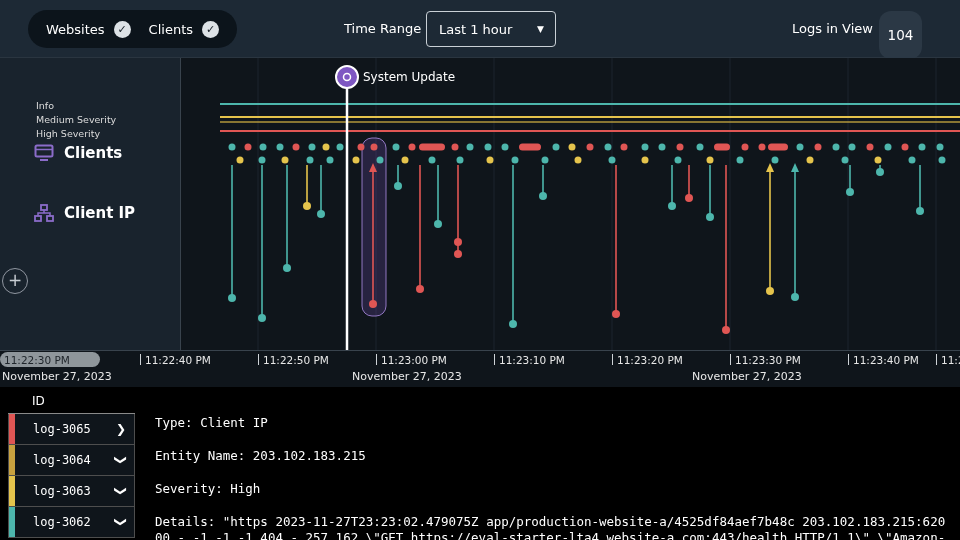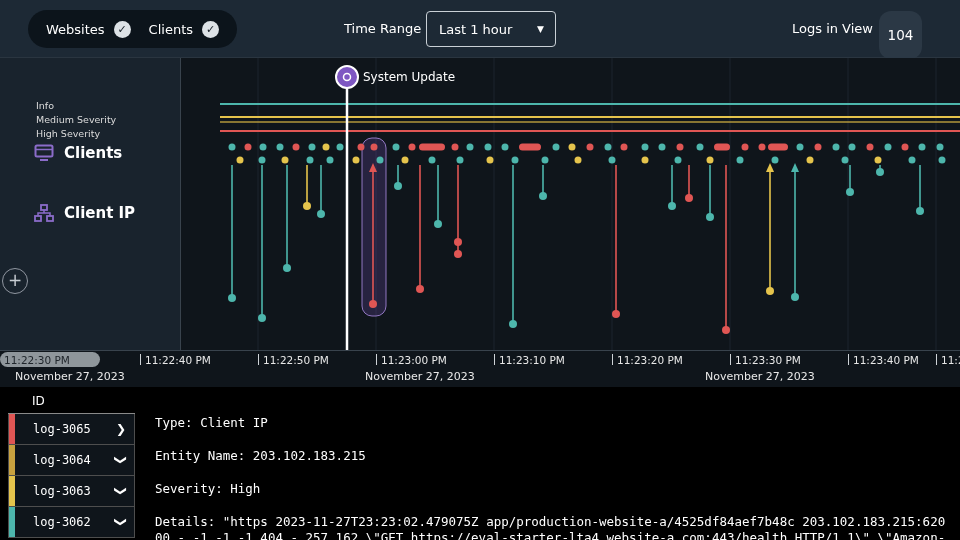--- a/index.html
+++ b/index.html
@@ -39,21 +39,21 @@
 
   
   .chart { position:absolute; left:220px; top:58px; width:740px; height:292px; background:#0f151b; }
 
   
   .axis { position:absolute; top:350px; left:0; width:960px; height:18px; border-top:1px solid #39434d; }
   .thumb { position:absolute; left:0; top:1px; width:100px; height:15px; background:#8f969b; border-radius:8px; }
   .tickmark { position:absolute; top:3px; width:1px; height:11px; background:#cfd4d8; }
   .ticklabel { position:absolute; top:3px; font-size:10.5px; color:#e8e8e8; white-space:nowrap; }
   .ticklabel.dark { color:#20262c; z-index:2; }
-  .dates { position:absolute; top:370px; left:0; width:772px; height:16px;margin-left:13px; }
+  .dates { position:absolute; top:370px; left:0; width:772px; height:16px; }
   .datelabel { position:absolute; top:0; font-size:11px; color:#e8e8e8; white-space:nowrap; }
 
   
   .bottom { position:absolute; top:387px; left:0; width:960px; height:153px; background:#000; }
   .log-table { position:absolute; left:8px; top:1px; width:127px; }
   .log-header { height:26px; border-bottom:1px solid #8a8a8a; color:#fff; font-size:12px;
                 display:flex; align-items:center; padding-left:24px; }
   .log-row { position:relative; height:31px; border:1px solid #4e4e4e; border-top:none;
              background:#0f151b; display:flex; align-items:center; cursor:pointer; }
   .strip { position:absolute; left:0; top:0; bottom:0; width:6px; }

